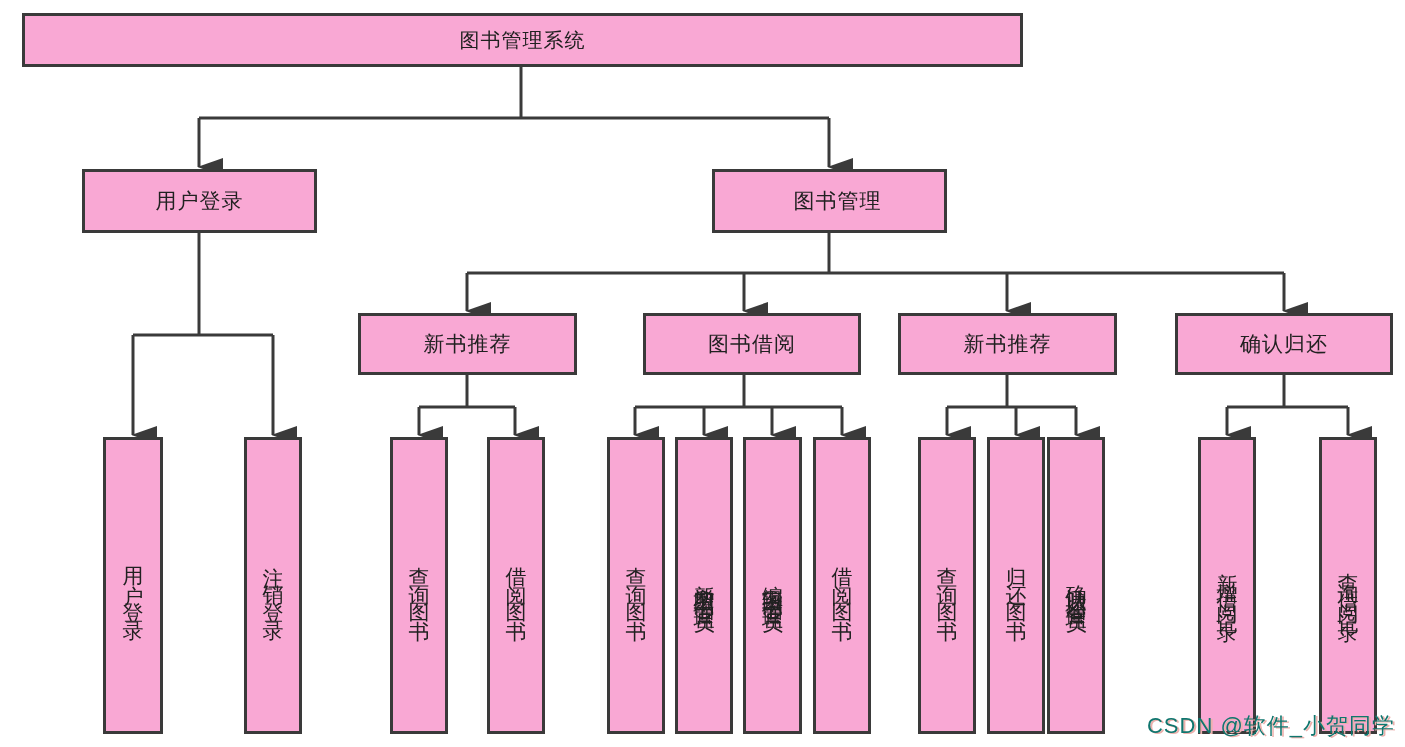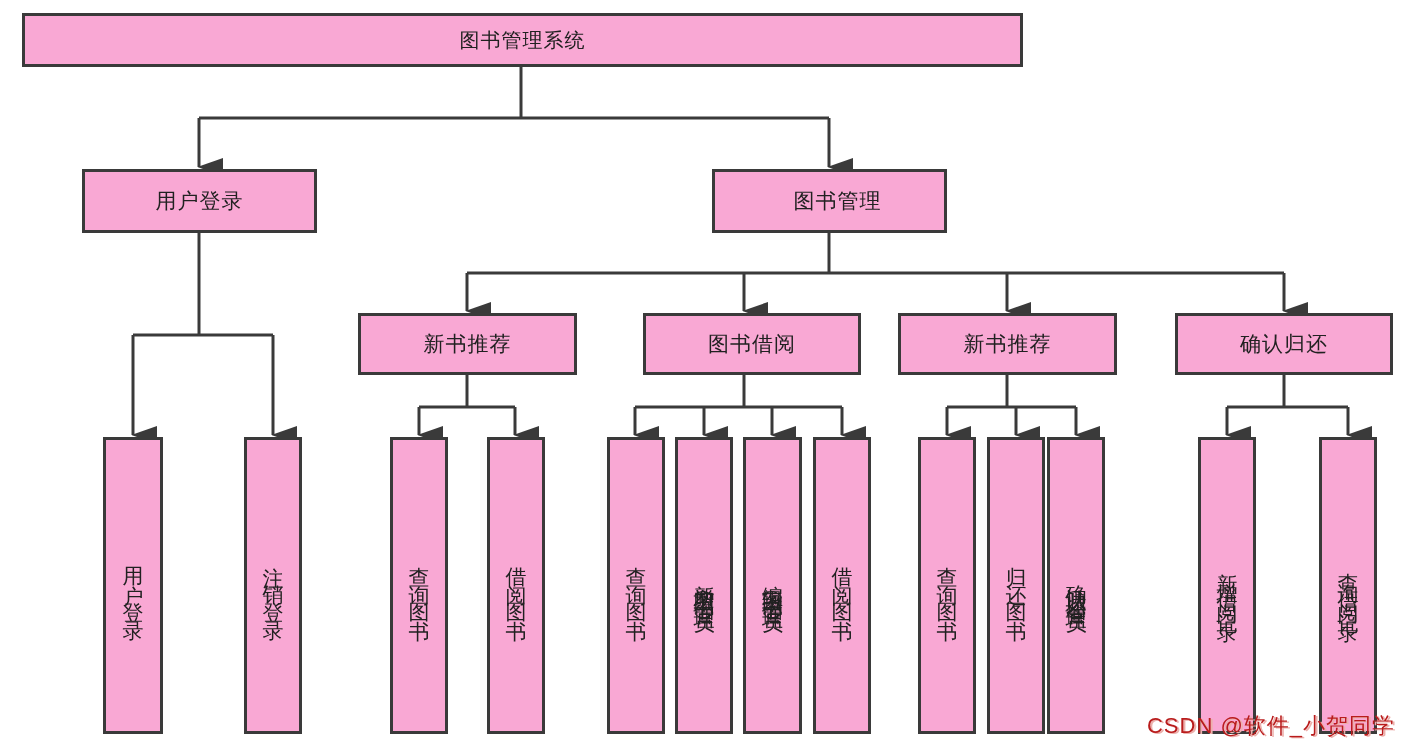--- a/index.html
+++ b/index.html
@@ -53,21 +53,21 @@
   .lf9{left:918px;}
   .lf10{left:987px;}
   .lf11{left:1047px;}
   .lf12{left:1198px;}
   .lf13{left:1319px;}
 
   .watermark{
     position:absolute;
     right:10px;bottom:6px;
     font-size:22px;
-    color:#b91c1c;
+    color:#0f766e;
     text-shadow:2px 1px 0 #ecb0ac;
     letter-spacing:1px;
     z-index:3;
     white-space:nowrap;
   }
 </style>
 </head>
 <body>
 
 <div id="canvas">

